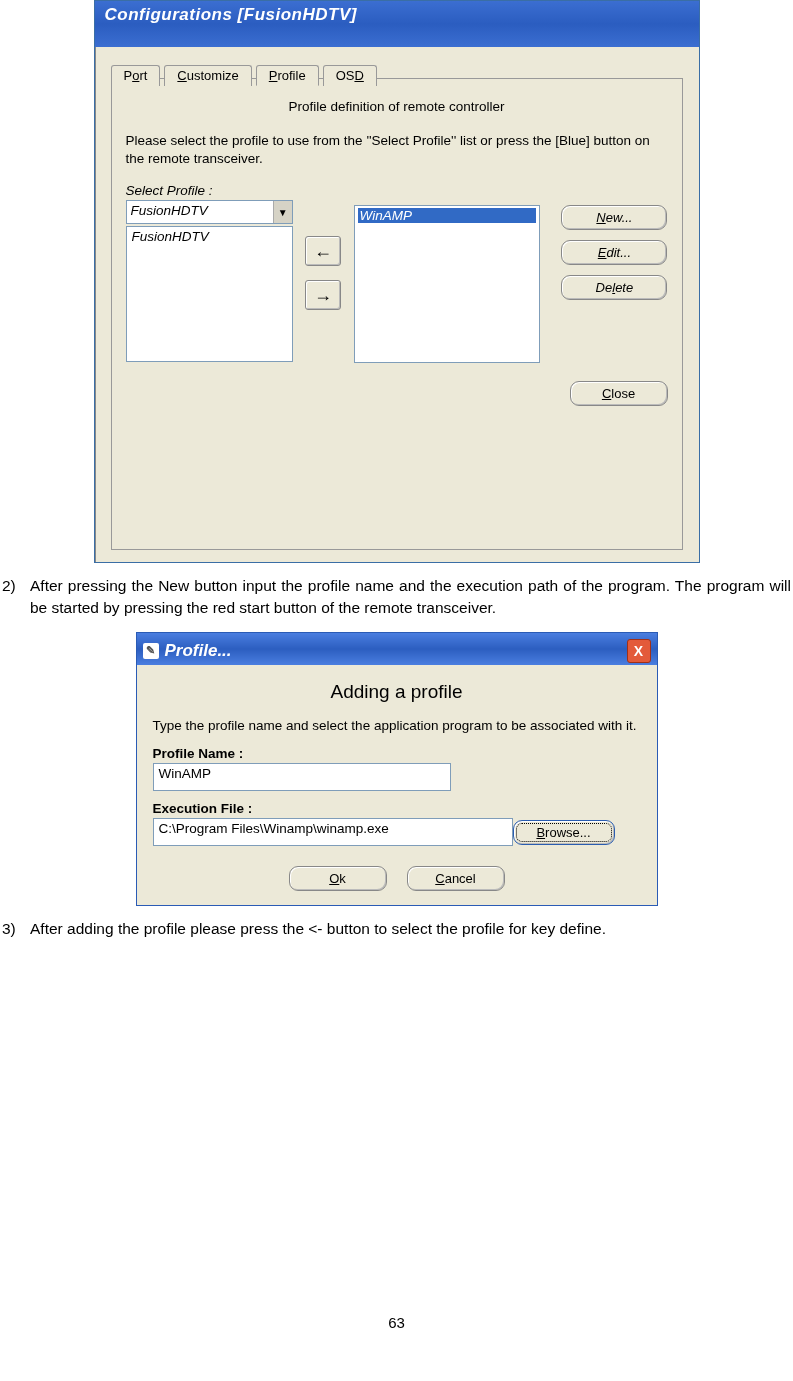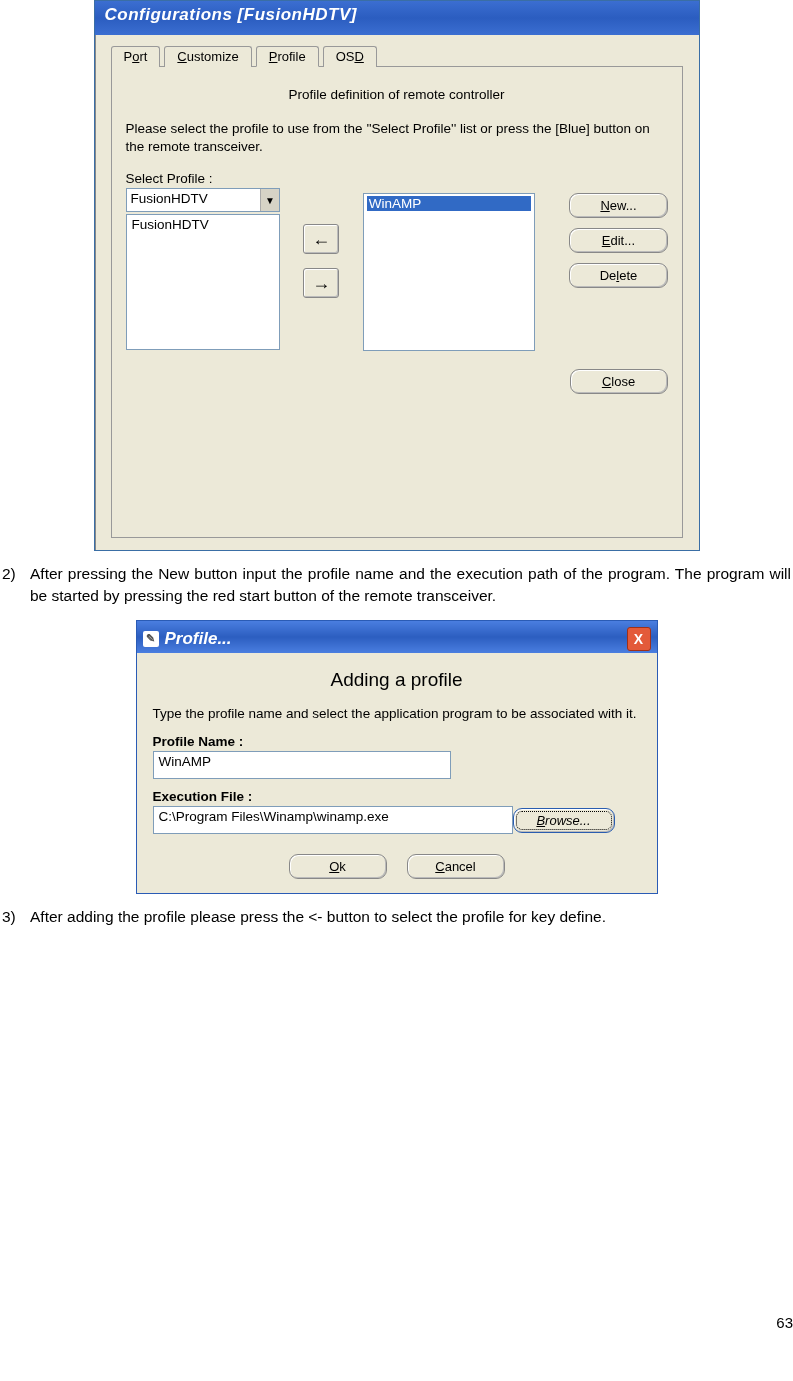--- a/index.html
+++ b/index.html
@@ -12,21 +12,21 @@
   .page {
     width: 793px;
     min-height: 1381px;
     position: relative;
     padding-top: 0;
   }
   .page-number {
     position: absolute;
     bottom: 50px;
     left: 0; right: 0;
-    text-align: right;
+    text-align: center;
     font-size: 15px;
     color: #000;
   }
   .instr {
     font-size: 15.5px;
     color: #000;
     line-height: 1.45;
     text-align: justify;
     margin: 12px 2px 12px 2px;
     display: flex;
@@ -42,41 +42,41 @@
     box-shadow: 1px 1px 0 #888 inset;
   }
   .titlebar {
     height: 30px;
     background: linear-gradient(to bottom,#3b6ed1 0%,#2b5dc0 50%,#3b6ed1 100%);
     color: #fff;
     font-family: "Trebuchet MS", Tahoma, sans-serif;
     font-weight: bold;
     font-style: italic;
     font-size: 17px;
-    padding: 4px 10px 0 10px;
+    padding: 4px 10px 12px 10px;
     letter-spacing: 0.5px;
   }
   .win1-body {
     padding: 10px 16px 12px 16px;
   }
   .tabstrip {
     display: flex;
     gap: 4px;
     border-bottom: 1px solid #999;
     margin-bottom: 0;
   }
   .tab {
     background: #ece9d8;
     border: 1px solid #999;
     border-bottom: none;
     border-radius: 3px 3px 0 0;
     padding: 2px 12px 2px 12px;
     font-size: 13px;
     position: relative;
-    top: 1px;
+    top: 8px;
     cursor: default;
   }
   .tab.active {
     background: #ece9d8;
     border-bottom: 1px solid #ece9d8;
     font-weight: normal;
   }
   .panel {
     border: 1px solid #999;
     border-top: none;
@@ -89,22 +89,23 @@
     font-size: 13.5px;
     margin: 6px 0 18px 0;
   }
   .para {
     font-size: 13.5px;
     margin: 8px 0 12px 0;
     line-height: 1.3;
   }
   .select-row {
     display: flex;
-    gap: 16px;
+    gap: 3px;
     margin-top: 16px;
+    font-style: italic;
   }
   .col-left { width: 170px; }
   .col-mid  { width: 56px; display:flex; flex-direction:column; align-items:center; justify-content:center; gap:14px;}
   .col-list { width: 190px; }
   .col-btns { width: 108px; margin-left: 18px; display:flex; flex-direction:column; gap:10px; padding-top:22px;}
   .lbl { font-size: 13.5px; margin-bottom: 2px; }
   .combo {
     display:flex;
     border: 1px solid #7f9db9;
     background:#fff;
@@ -176,21 +177,21 @@
   }
   .win2-body { padding: 10px 16px 14px 16px; }
   .subtitle { text-align:center; font-size:19px; margin:6px 0 14px 0; }
   .field-lbl { font-size:13.5px; margin: 10px 0 2px 0; font-weight: bold; }
   .textbox {
     border:1px solid #7f9db9; background:#fff; height:22px; font-size:13.5px;
     padding:2px 5px; width: 286px;
   }
   .exec-row { display:flex; align-items:center; margin-top:2px; }
   .exec-row .textbox { width: 348px; }
-  .exec-row .xp-btn { width: 100px; font-style: italic; }
+  .exec-row .xp-btn { width: 100px; }
   .okrow { display:flex; justify-content:center; gap:20px; margin-top:20px; }
   .okrow .xp-btn { width:96px; }
   .u { text-decoration: underline; }
 </style>
 </head>
 <body>
 
 <div class="page">
 
   <div class="win1">

